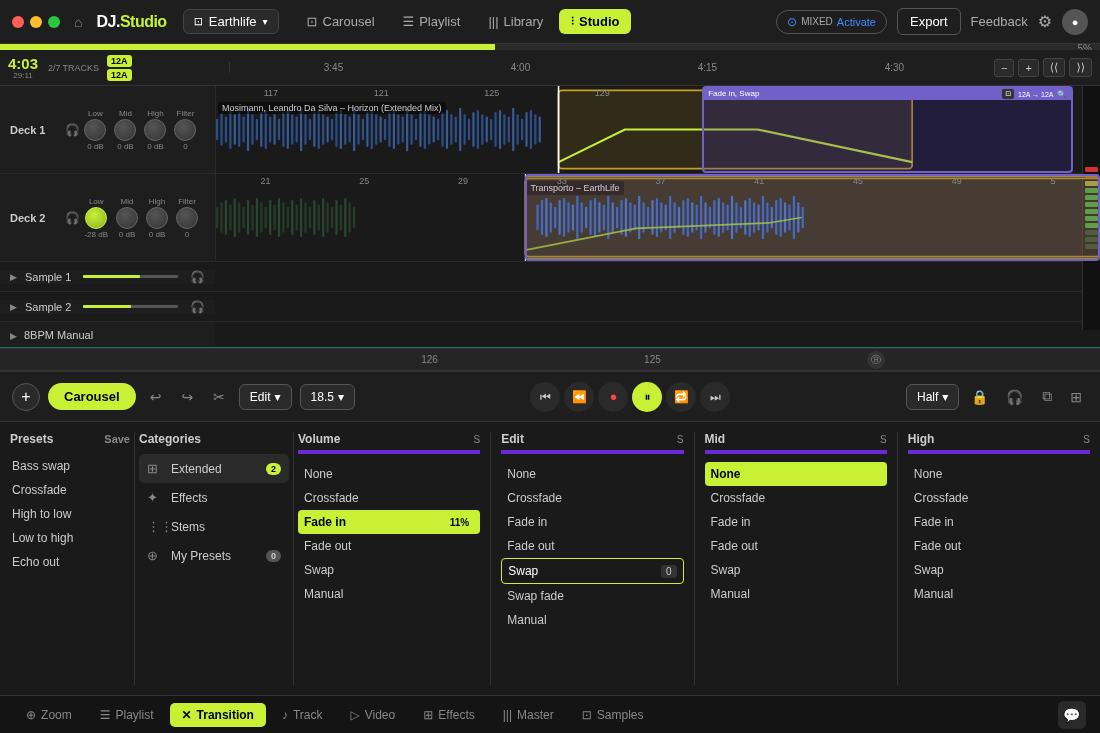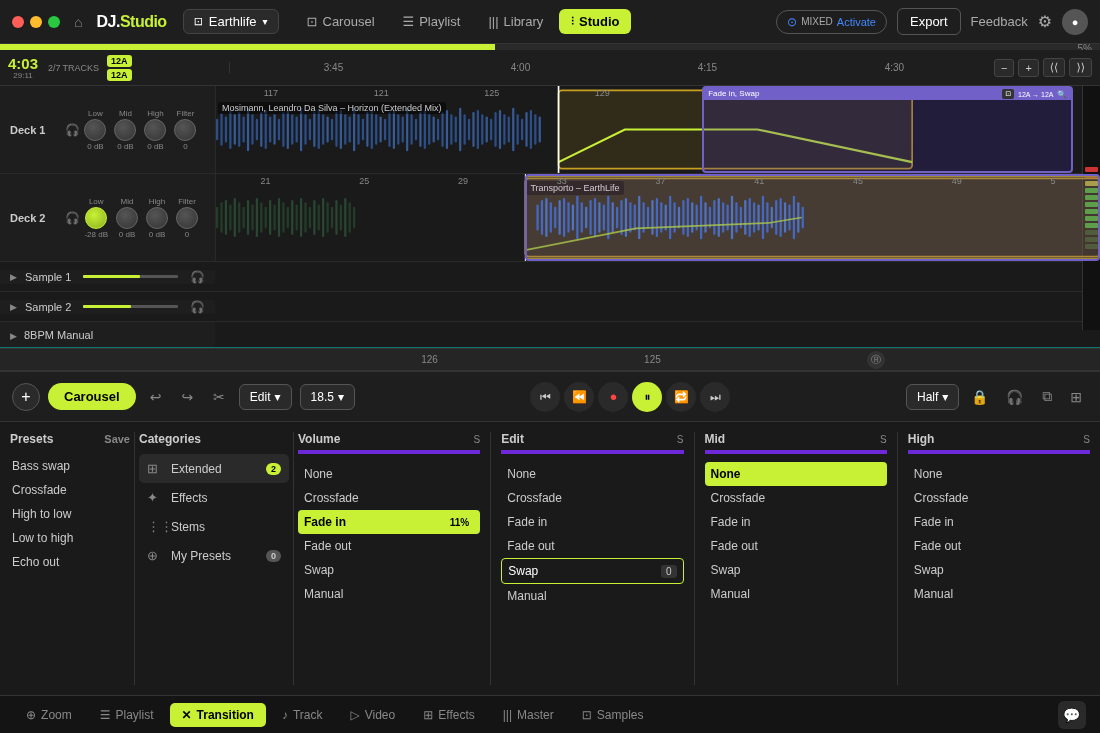--- a/index.html
+++ b/index.html
@@ -1084,20 +1084,23 @@
             <span>Fade in</span>
           </div>
           <div class="mix-option">
             <span>Fade out</span>
           </div>
           <div class="mix-option selected-outline">
             <span>Swap</span>
             <span class="zero-badge">0</span>
           </div>
           <div class="mix-option">
+            <span>Swap fade</span>
+          </div>
+          <div class="mix-option">
             <span>Manual</span>
           </div>
         </div>
 
         <div style="width:1px; background:#333; align-self:stretch;"></div>
 
         <div class="mix-col">
           <div class="mix-col-header">
             <span>Mid</span>
             <button class="s-btn">S</button>

